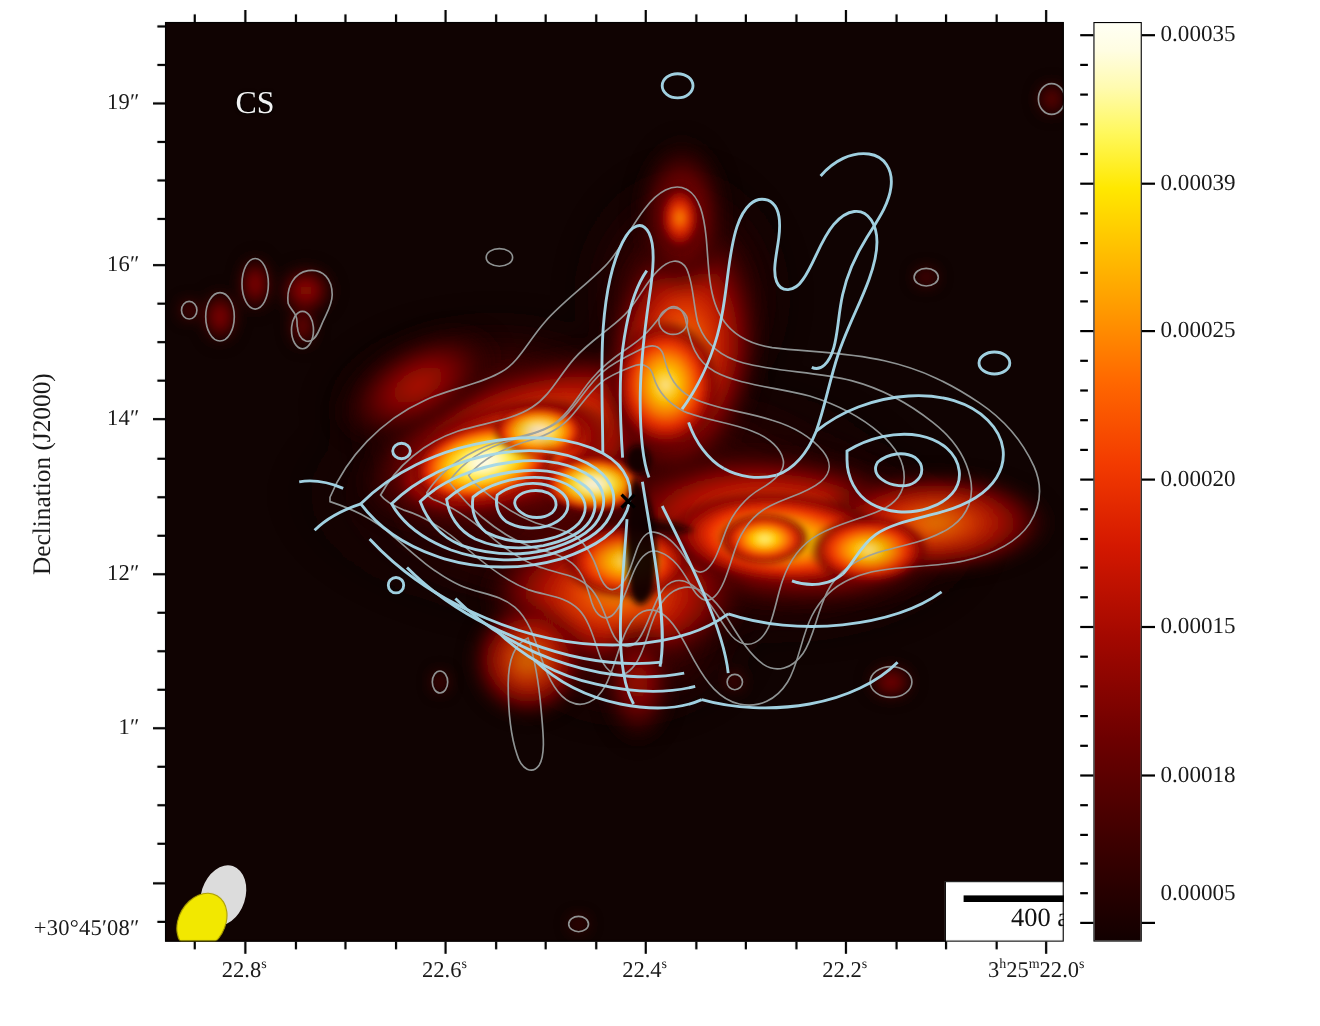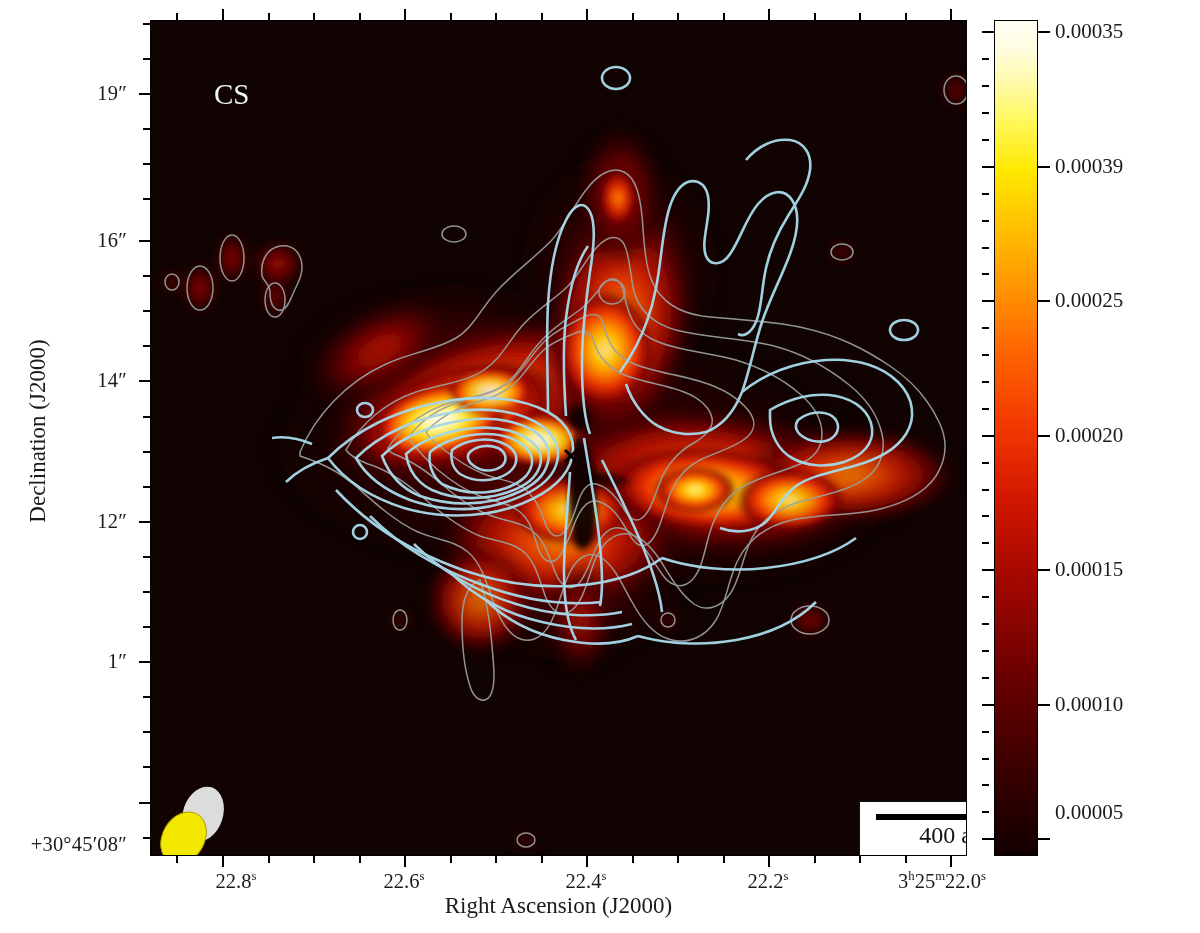--- a/index.html
+++ b/index.html
@@ -443,28 +443,27 @@
     <div class="tick xtop minor" style="left:450px"></div>
     <div class="tick xtop minor" style="left:495px"></div>
     <div class="tick xtop minor" style="left:541px"></div>
     <div class="tick xtop minor" style="left:632px"></div>
     <div class="tick xtop minor" style="left:677px"></div>
     <div class="tick xtop minor" style="left:723px"></div>
     <div class="tick xtop minor" style="left:814px"></div>
     <div class="tick xtop minor" style="left:859px"></div>
     <div class="tick xtop minor" style="left:905px"></div>
 
-    <div class="xlabel-t" style="left:236px;top:869px"><span>22.8</span><sup style="font-size:.62em">s</sup></div>
+    <div class="xlabel-t" style="left:222px;top:869px"><span>22.8</span><sup style="font-size:.62em">s</sup></div>
     <div class="xlabel-t" style="left:404px;top:869px"><span>22.6</span><sup style="font-size:.62em">s</sup></div>
     <div class="xlabel-t" style="left:586px;top:869px"><span>22.4</span><sup style="font-size:.62em">s</sup></div>
     <div class="xlabel-t" style="left:768px;top:869px"><span>22.2</span><sup style="font-size:.62em">s</sup></div>
     <div class="xlabel-t" style="left:942px;top:869px">3<sup style="font-size:.62em">h</sup>25<sup style="font-size:.62em">m</sup>22.0<sup style="font-size:.62em">s</sup></div>
   </div>
 
-  <div id="x-axis-title">Right Ascension (J2000)</div>
   <div id="y-axis-title">Declination (J2000)</div>
 
   <div id="colorbar-panel"></div>
 
   <div>
     <div class="cbtick" style="top:31px"></div>
     <div class="cbtick" style="top:166px"></div>
     <div class="cbtick" style="top:300px"></div>
     <div class="cbtick" style="top:435px"></div>
     <div class="cbtick" style="top:569px"></div>
@@ -502,16 +501,16 @@
     <div class="cbtick-in minor" style="top:758px"></div>
     <div class="cbtick-in minor" style="top:784px"></div>
     <div class="cbtick-in minor" style="top:811px"></div>
   </div>
 
   <div class="cblabel-t" style="top:31px">0.00035</div>
   <div class="cblabel-t" style="top:166px">0.00039</div>
   <div class="cblabel-t" style="top:300px">0.00025</div>
   <div class="cblabel-t" style="top:435px">0.00020</div>
   <div class="cblabel-t" style="top:569px">0.00015</div>
-  <div class="cblabel-t" style="top:704px">0.00010</div>
+  <div class="cblabel-t" style="top:704px">0.00018</div>
   <div class="cblabel-t" style="top:812px">0.00005</div>
 
 </div>
 
 </body></html>

